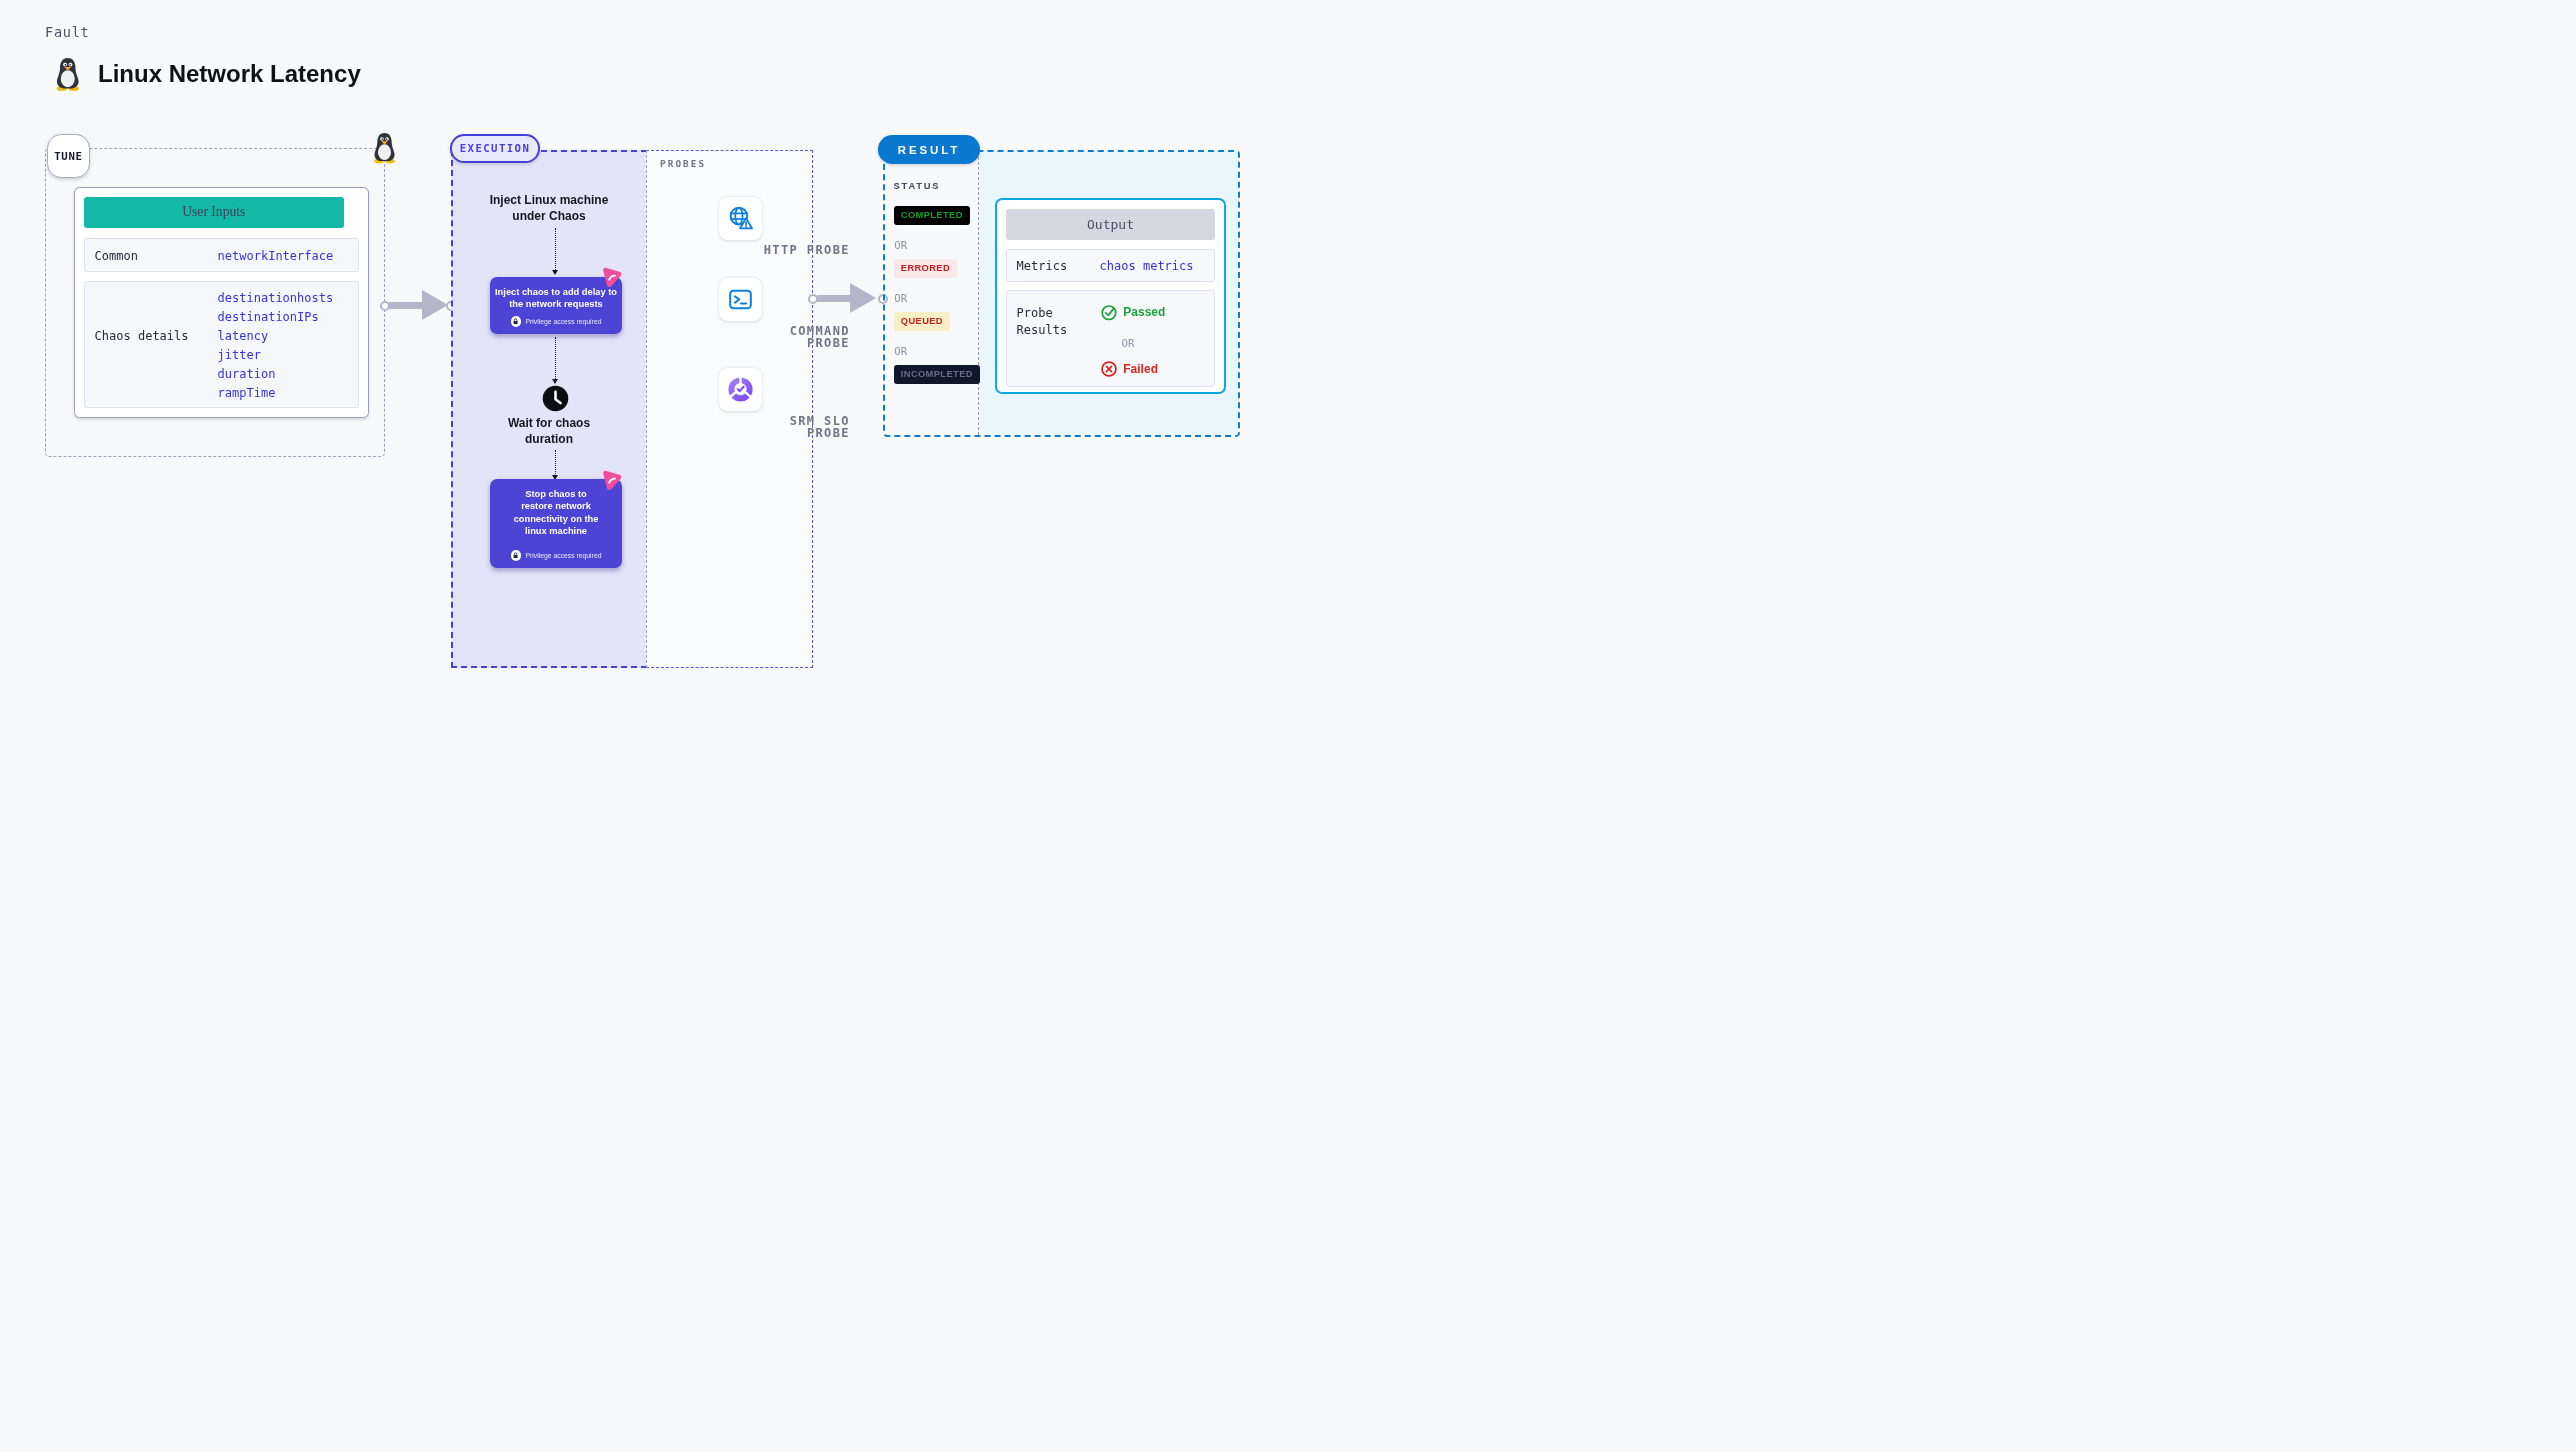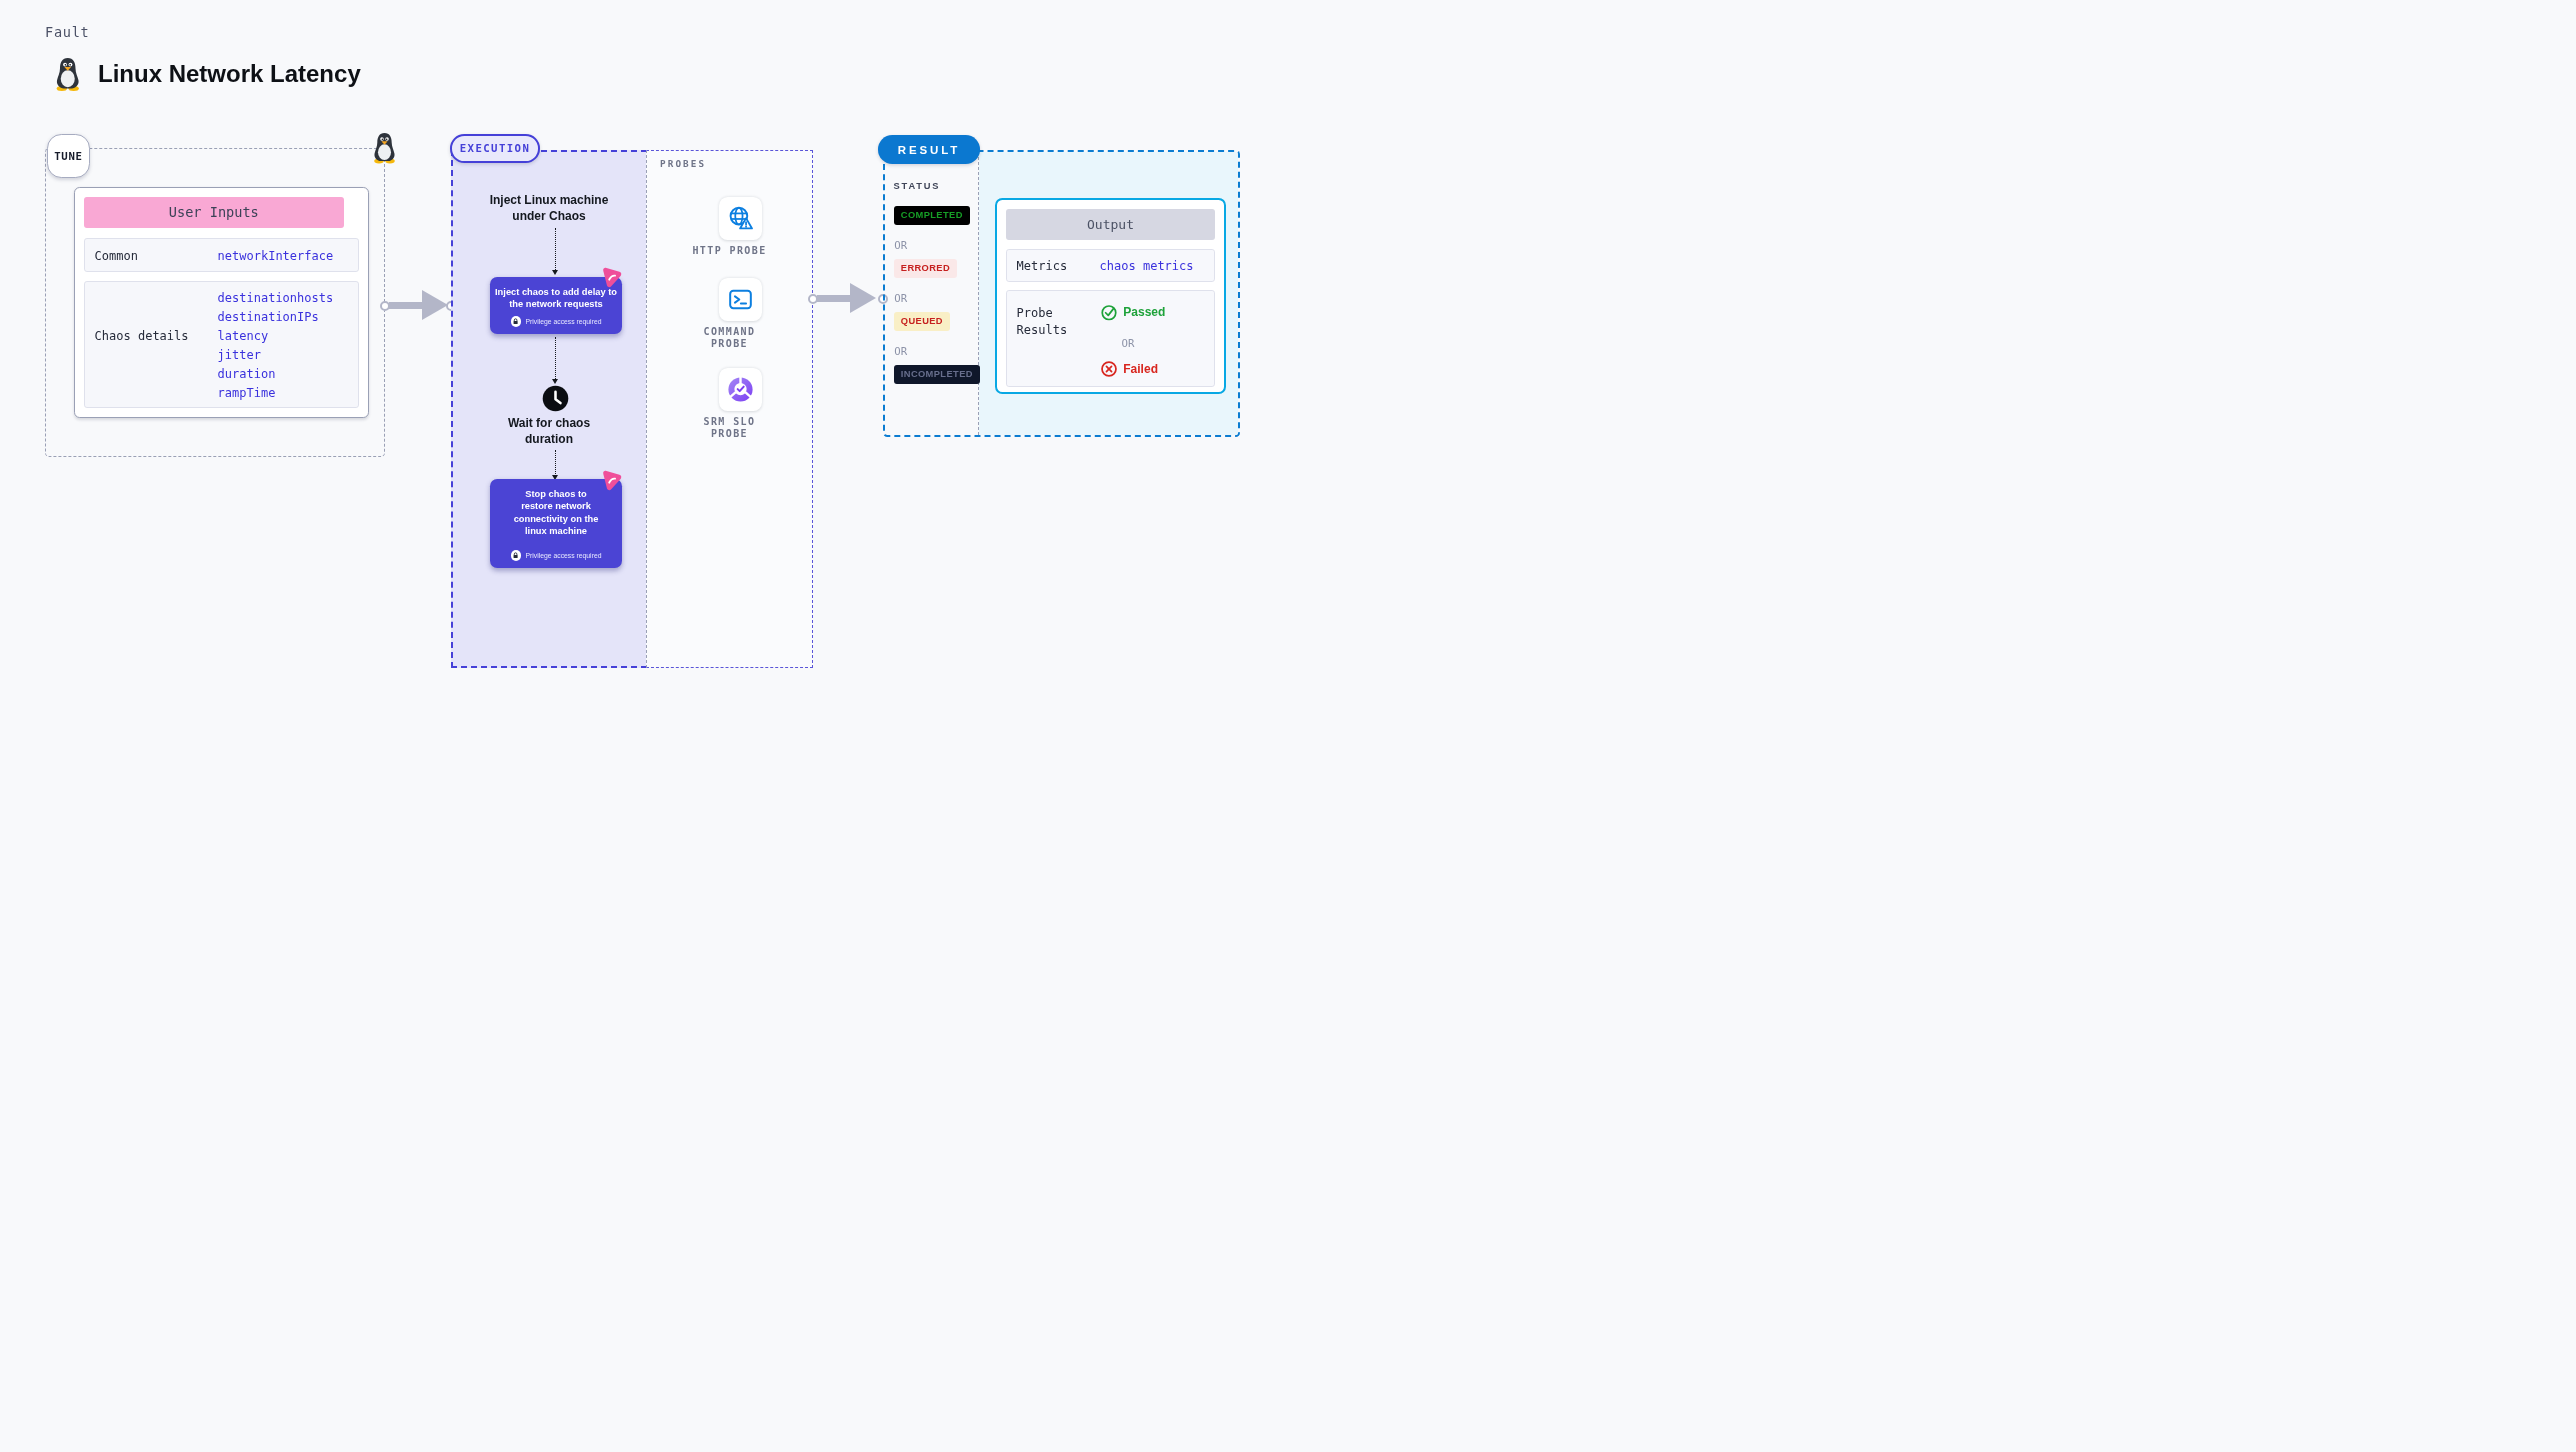--- a/index.html
+++ b/index.html
@@ -20,22 +20,22 @@
              font-size:10.7px;font-weight:bold;color:#171c2b;letter-spacing:0.7px;}
   .exec-pill{left:450px;top:134px;width:90px;height:29px;background:#e9e9fb;border:2.1px solid #4540d8;
              font-size:10.7px;font-weight:bold;color:#4540d8;letter-spacing:1.4px;}
   .result-pill{left:878px;top:135px;width:102px;height:29px;background:#0b78d0;
                font-size:11.5px;font-weight:bold;color:#fff;letter-spacing:2.9px;}
 
   
   .tune-box{left:45px;top:148px;width:340px;height:309px;border:1.4px dashed #9aa0b5;border-radius:4.3px;box-sizing:border-box;}
   .ui-card{left:74px;top:187px;width:295px;height:231px;background:#fff;border:1.4px solid #9aa0b5;
            border-radius:5.7px;box-shadow:0 1.4px 2.9px rgba(30,35,60,.15);box-sizing:border-box;}
-  .ui-head{position:absolute;left:8.6px;top:8.6px;right:24px;height:31.5px;background:#f9a8d4;border-radius:2.9px;
-           display:flex;align-items:center;justify-content:center;font-size:13.6px;color:#3c4257;}
+  .ui-head{position:absolute;left:8.6px;top:8.6px;right:24px;height:31.5px;background:#14b8a6;border-radius:2.9px;
+           display:flex;align-items:center;justify-content:center;font-size:13.6px;color:#3c4257;font-family:Liberation Serif, serif;}
   .in-row{position:absolute;left:8.6px;right:8.6px;background:#f6f7fb;border:0.7px solid #dfe1ec;border-radius:2.9px;box-sizing:border-box;}
   .row-label{position:absolute;left:10px;font-size:12px;color:#262b3a;}
   .row-val{font-size:12px;color:#3a31dd;}
 
   
   .ring{position:absolute;width:10px;height:10px;border-radius:50%;background:#fff;border:2.1px solid #b3b6c8;box-sizing:border-box;}
   .shaft{position:absolute;height:7.2px;background:#b3b6c8;}
   .ahead{position:absolute;width:0;height:0;border-top:15.8px solid transparent;border-bottom:15.8px solid transparent;border-left:26px solid #b3b6c8;}
 
   
@@ -51,22 +51,22 @@
   .step-lines{font-size:9.3px;font-weight:bold;line-height:12px;}
   .priv{position:absolute;left:0;right:0;display:flex;align-items:center;justify-content:center;gap:4.3px;}
   .priv-circle{width:10.7px;height:10.7px;border-radius:50%;background:#fff;display:flex;align-items:center;justify-content:center;}
   .priv-text{font-size:6.8px;color:#e8e8ff;}
   .pinkbadge{position:absolute;width:23px;height:23px;}
 
   
   .probes-label{left:660px;top:158px;font-size:9.3px;font-weight:bold;letter-spacing:2.1px;color:#6f7488;}
   .probe-card{position:absolute;left:719px;width:43px;height:43px;background:#fff;border-radius:8.6px;
               box-shadow:0 0.7px 2.9px rgba(16,24,40,.15);display:flex;align-items:center;justify-content:center;}
-  .probe-label{position:absolute;left:646px;width:167px;text-align:center;font-size:10px;font-weight:bold;
-               letter-spacing:1.4px;color:#6f7488;line-height:11.5px;}
+  .probe-label{position:absolute;left:646px;width:167px;text-align:right;font-size:12px;font-weight:bold;
+               letter-spacing:1.4px;color:#6f7488;line-height:11.5px;padding-left:37px;}
 
   
   .result-box{left:883px;top:150px;width:357px;height:287px;border:2.1px dashed #0b7cd1;border-radius:4.3px;box-sizing:border-box;overflow:hidden;}
   .result-cyan{position:absolute;left:94px;top:0;right:0;bottom:0;background:#e9f6fc;}
   .result-divider{position:absolute;left:93px;top:0;bottom:0;border-left:1.4px dashed #9aa0b5;}
   .status-label{position:absolute;left:8.6px;top:29px;font-size:9.3px;font-weight:bold;letter-spacing:1.8px;color:#3f4558;}
   .badge{position:absolute;left:8.6px;font-size:9.3px;font-weight:bold;letter-spacing:0.4px;padding:4.3px 7.2px;border-radius:2.9px;}
   .orlbl{position:absolute;left:9.3px;font-size:10.7px;color:#8d93a8;}
   .output-card{position:absolute;left:110px;top:46px;width:231px;height:196px;background:#fff;border:2.1px solid #08a8e4;
                border-radius:7.2px;box-sizing:border-box;}

